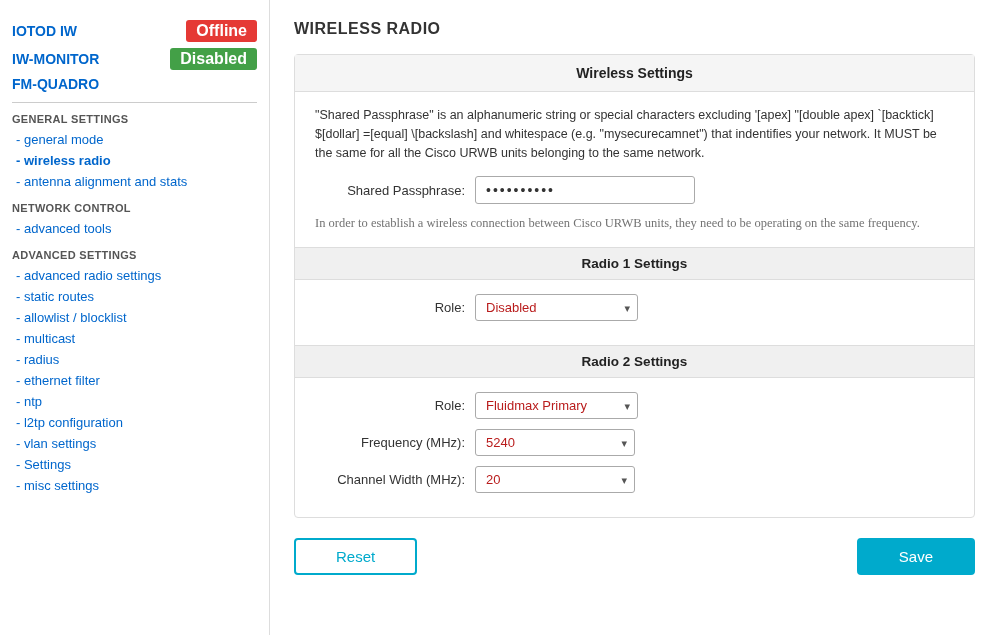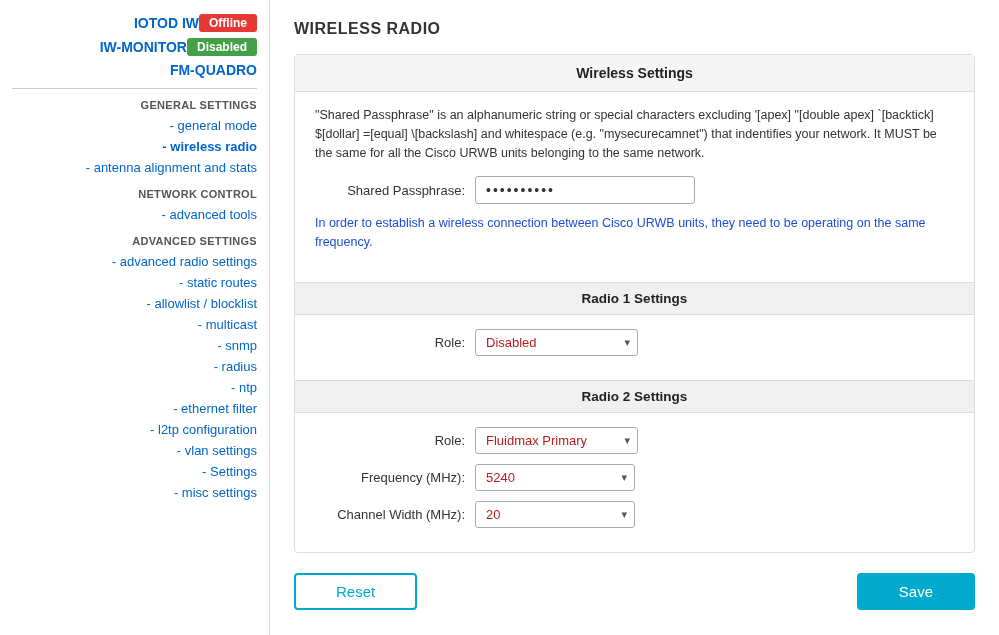--- a/index.html
+++ b/index.html
@@ -3,40 +3,39 @@
   <meta charset="utf-8">
   <style>
     * { box-sizing: border-box; margin: 0; padding: 0; }
     body { font-family: Arial, sans-serif; font-size: 13px; background: #fff; display: flex; height: 635px; overflow: hidden; }
 
     
     .sidebar {
       width: 270px;
       min-width: 270px;
       border-right: 1px solid #ddd;
-      padding: 14px 12px;
+      padding: 20px 12px;
       overflow-y: auto;
       background: #fff;
-      text-align: right;
     }
     .sidebar-device {
       display: flex;
       align-items: center;
       margin-bottom: 6px;
     }
     .sidebar-device-name {
       color: #0066cc;
       font-weight: bold;
       font-size: 14px;
       flex: 1;
     }
     .badge {
       padding: 2px 10px;
       border-radius: 3px;
-      font-size: 12px;
+      font-size: 16px;
       font-weight: bold;
       color: #fff;
     }
     .badge-offline { background: #e53935; }
     .badge-enabled { background: #43a047; }
 
     .sidebar-divider {
       border: none;
       border-top: 1px solid #ccc;
       margin: 10px 0;
@@ -139,24 +138,25 @@
     .checkbox-label {
       text-align: right;
       min-width: 160px;
       padding-right: 10px;
       color: #333;
       font-size: 13px;
     }
 
     .same-freq-text {
       font-size: 12.5px;
-      color: #1d4ed8;
+      color: #737373;
       line-height: 1.5;
       margin-top: 6px;
-      margin-bottom: 16px;
+      margin-bottom: 0;
+      font-family: Liberation Serif, serif;
     }
 
     .section-header {
       background: #f0f0f0;
       border-top: 1px solid #ddd;
       border-bottom: 1px solid #ddd;
       padding: 8px 16px;
       font-weight: bold;
       font-size: 13.5px;
       color: #222;
@@ -257,24 +257,23 @@
   <a class="sidebar-link">- antenna alignment and stats</a>
 
   <div class="sidebar-section-label">Network Control</div>
   <a class="sidebar-link">- advanced tools</a>
 
   <div class="sidebar-section-label">Advanced Settings</div>
   <a class="sidebar-link">- advanced radio settings</a>
   <a class="sidebar-link">- static routes</a>
   <a class="sidebar-link">- allowlist / blocklist</a>
   <a class="sidebar-link">- multicast</a>
-  <a class="sidebar-link">- snmp</a>
   <a class="sidebar-link">- radius</a>
+  <a class="sidebar-link">- ethernet filter</a>
   <a class="sidebar-link">- ntp</a>
-  <a class="sidebar-link">- ethernet filter</a>
   <a class="sidebar-link">- l2tp configuration</a>
   <a class="sidebar-link">- vlan settings</a>
   <a class="sidebar-link">- Settings</a>
   <a class="sidebar-link">- misc settings</a>
 </div>
 
 <div class="main">
   <div class="page-title">WIRELESS RADIO</div>
 
   <div class="card">

